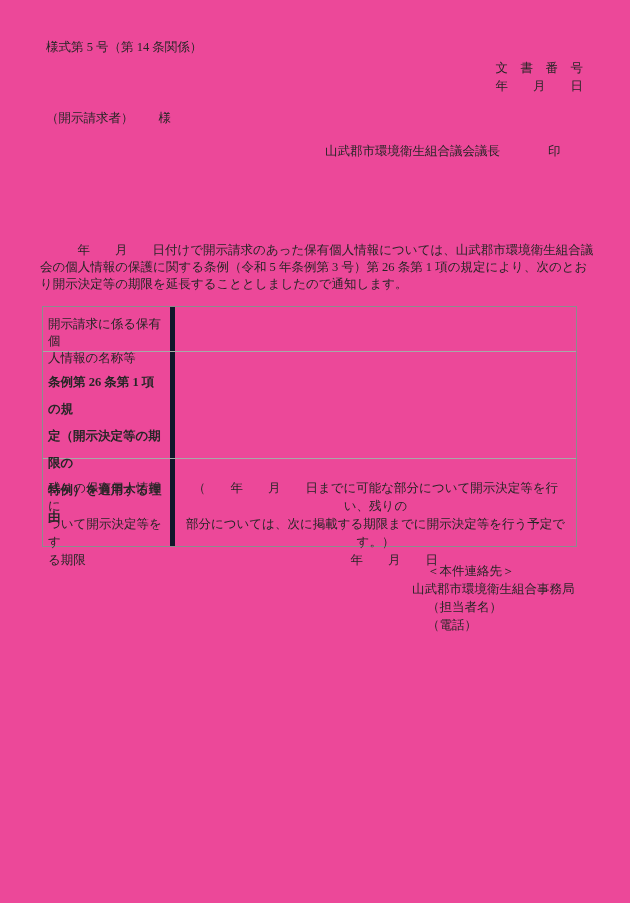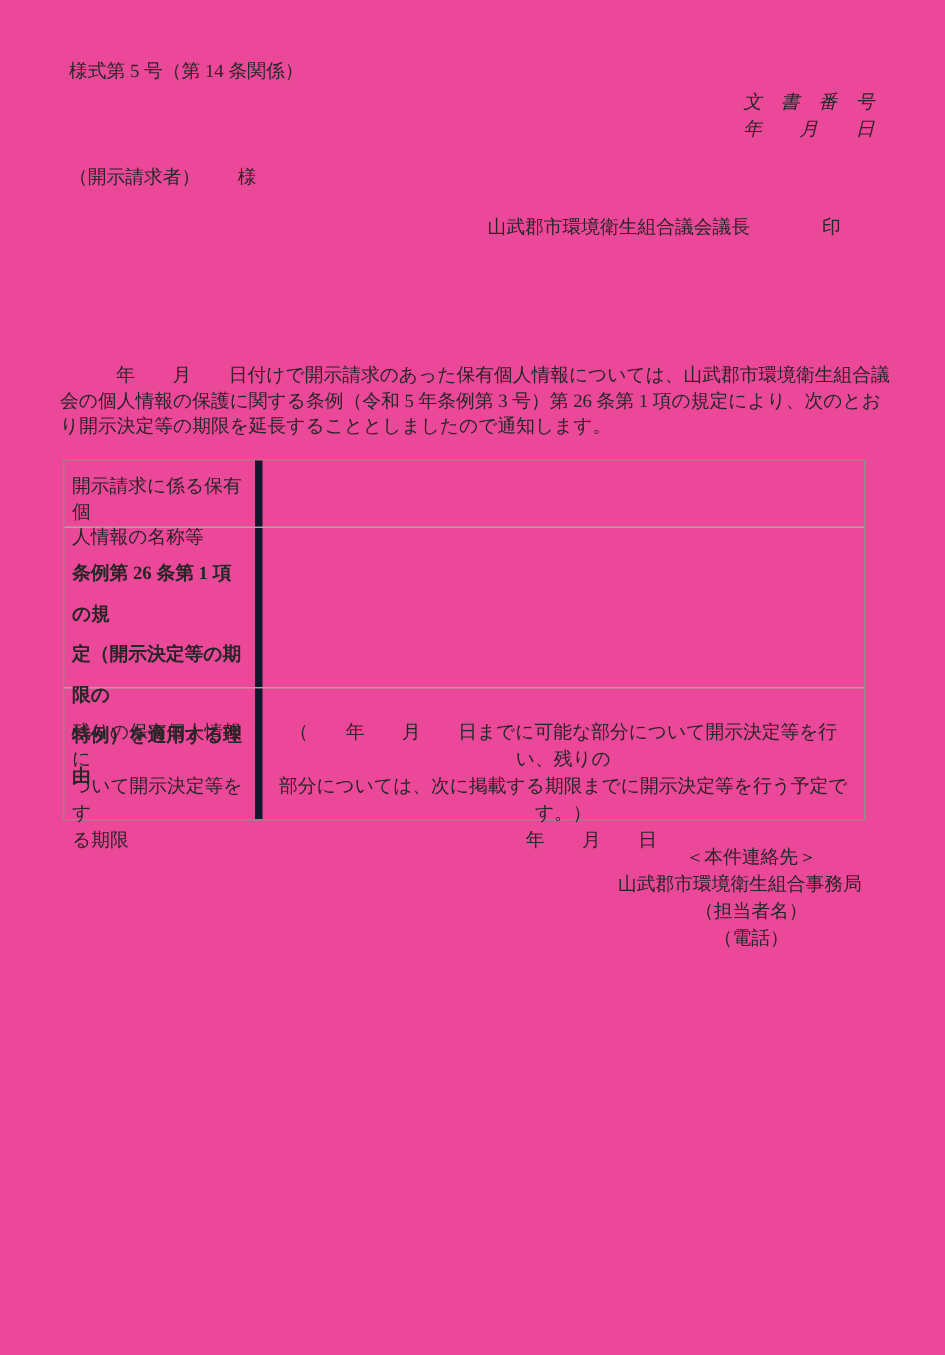--- a/index.html
+++ b/index.html
@@ -15,21 +15,21 @@
     color: #262626;
     font-family: "Liberation Serif", "DejaVu Serif", serif;
     font-size: 12.5px;
     line-height: 17px;
     overflow: hidden;
   }
   .abs { position: absolute; }
 
   .form-number { left: 46px; top: 39px; }
 
-  .doc-block { right: 47px; top: 59px; text-align: center; line-height: 18px; font-style: italic; }
+  .doc-block { right: 47px; top: 59px; text-align: center; line-height: 18px; }
 
   .addressee { left: 46px; top: 110px; }
 
   .sender-line { left: 325px; top: 143px; white-space: nowrap; }
   .seal { margin-left: 48px; }
 
   .doc-title {
     left: 0; top: 197px; width: 630px;
     text-align: center;
     font-size: 13.5px;
@@ -63,21 +63,21 @@
   .t-row-3 .t-label { padding-top: 20px; line-height: 18px; }
   .t-value {
     flex: 1;
     box-sizing: border-box;
     padding: 6px 8px 0 8px;
     line-height: 18px;
   }
   .t-row-3 .t-value { padding-top: 20px; text-align: center; }
 
   .contact { left: 412px; top: 562px; line-height: 18px; }
-  .contact .indent { padding-left: 15px; text-align: center; }
+  .contact .indent { padding-left: 15px; }
 </style>
 </head>
 <body>
 
 <div class="page">
 
   <div class="abs form-number">様式第 5 号（第 14 条関係）</div>
 
   <div class="abs doc-block">
     <div>文　書　番　号</div>

